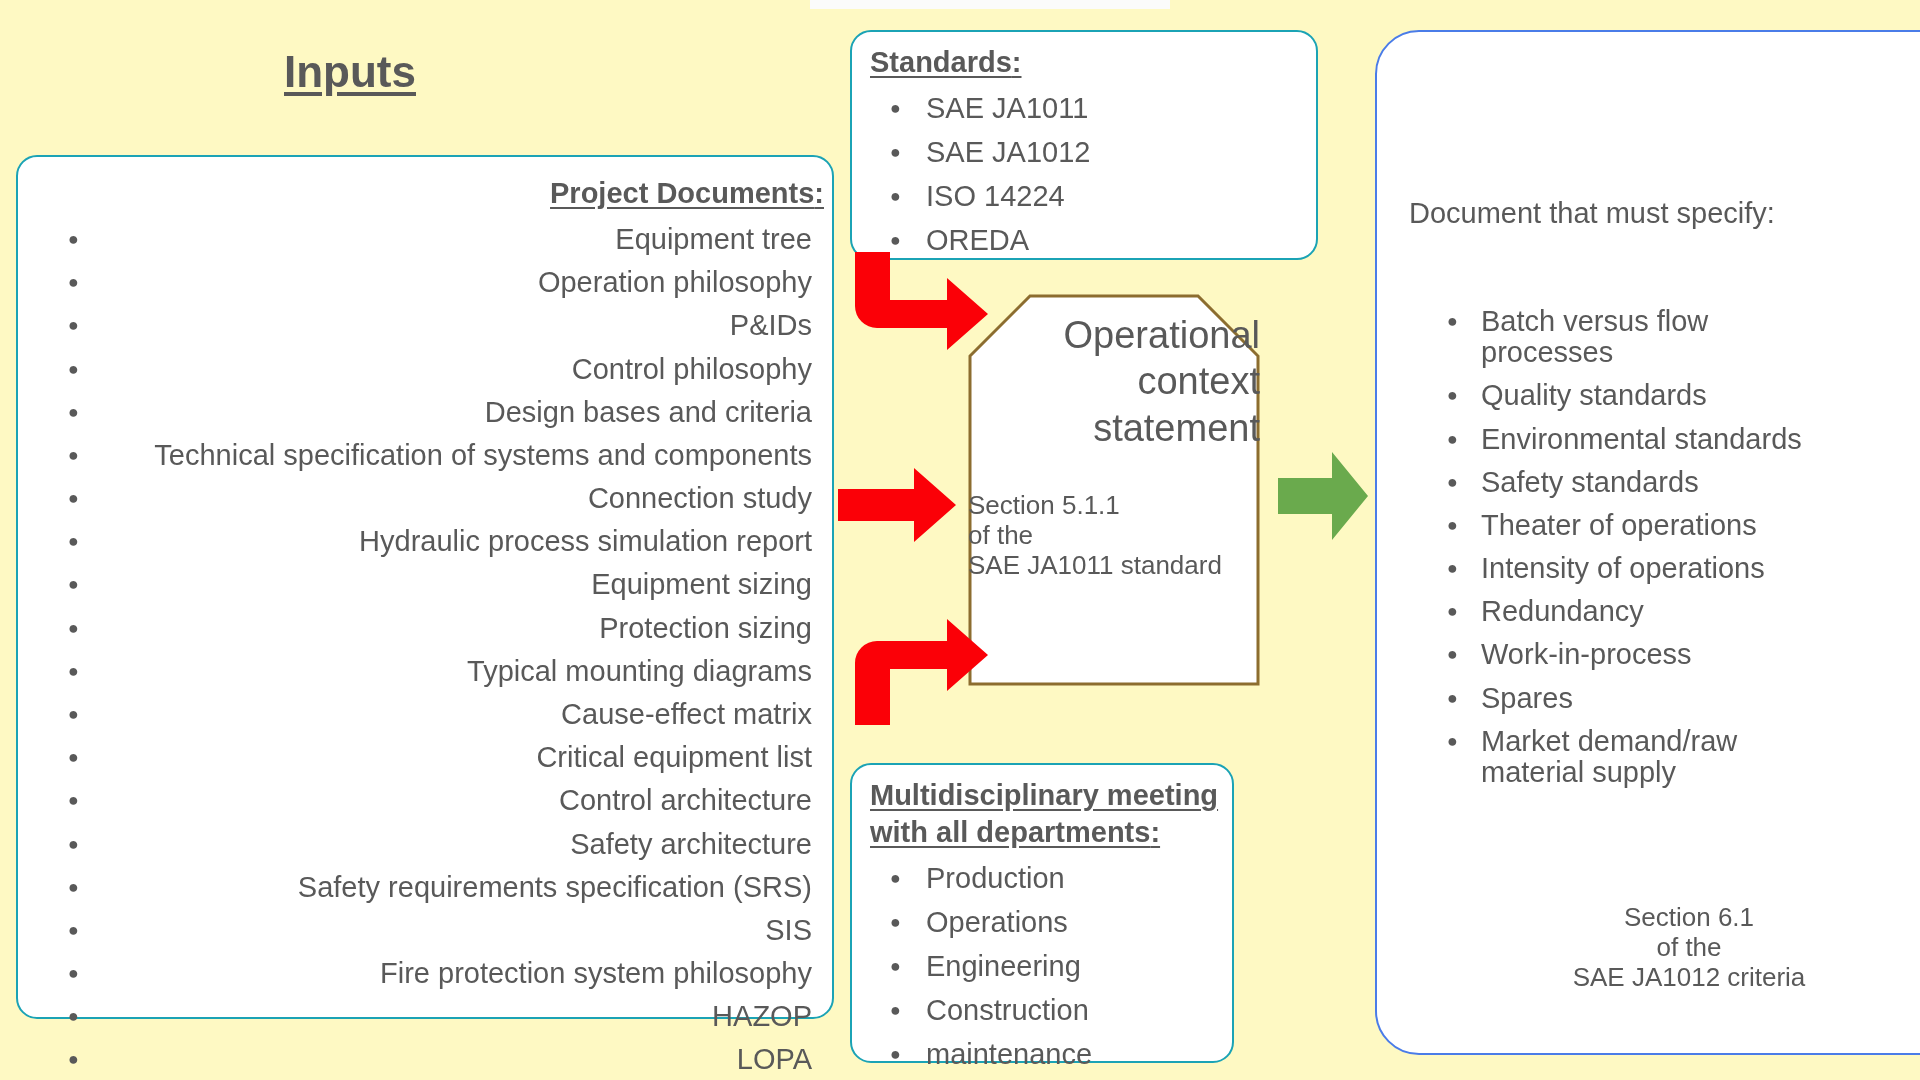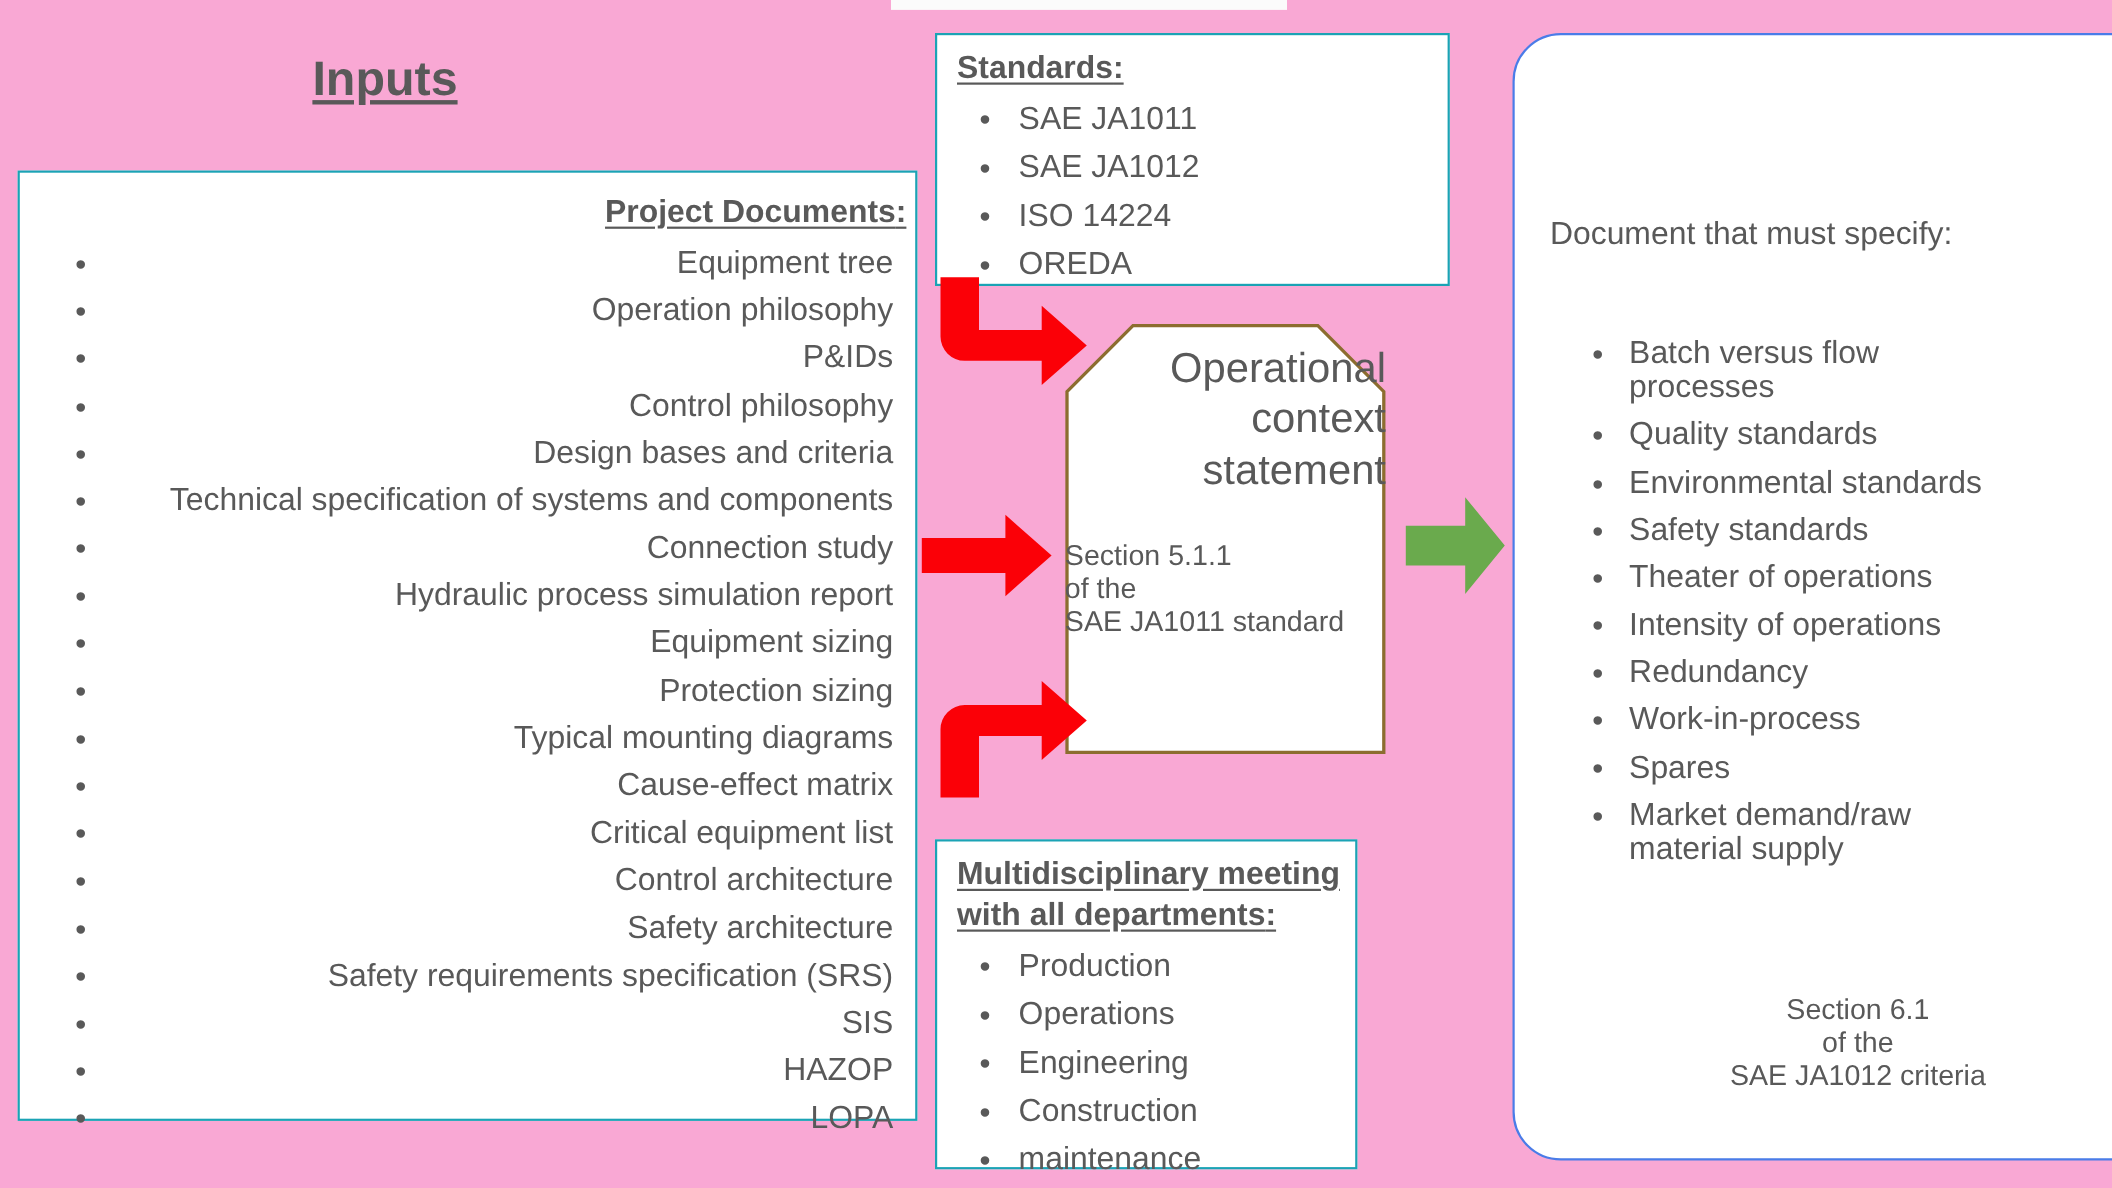--- a/index.html
+++ b/index.html
@@ -8,21 +8,21 @@
     background: #ffffff;
   }
   body {
     font-family: "Liberation Sans", sans-serif;
     color: #555555;
   }
   #canvas {
     position: relative;
     width: 1920px;
     height: 1080px;
-    background: #f9a8d4;
+    background: #fef9c3;
     overflow: hidden;
   }
   .top-strip {
     position: absolute;
     left: 810px;
     top: 0;
     width: 360px;
     height: 9px;
     background: #fbfbfb;
   }
@@ -39,20 +39,21 @@
     white-space: nowrap;
   }
   #inputs-title { left: 200px; top: 47px; width: 300px; }
   #output-title { left: 1480px; top: 45px; width: 300px; }
 
   
   .box {
     position: absolute;
     background: #ffffff;
     box-sizing: border-box;
+    border-radius: 21px;
   }
   .teal-box { border: 2.5px solid #1ba3b5; }
 
   #inputs-box  { left: 16px;   top: 155px; width: 818px;  height: 864px; text-align: right; }
   #standards-box { left: 850px; top: 30px;  width: 468px; height: 230px; }
   #meeting-box { left: 850px;  top: 763px; width: 384px; height: 300px; }
 
   #output-box {
     left: 1375px; top: 30px; width: 628px; height: 1025px;
     border: 2.5px solid #4a7ce8;
@@ -190,20 +191,21 @@
         <li>Hydraulic process simulation report</li>
         <li>Equipment sizing</li>
         <li>Protection sizing</li>
         <li>Typical mounting diagrams</li>
         <li>Cause-effect matrix</li>
         <li>Critical equipment list</li>
         <li>Control architecture</li>
         <li>Safety architecture</li>
         <li>Safety requirements specification (SRS)</li>
         <li>SIS</li>
+        <li>Fire protection system philosophy</li>
         <li>HAZOP</li>
         <li>LOPA</li>
       </ul>
     </div>
   </div>
 
   <div class="box teal-box" id="standards-box">
     <div id="standards-inner">
       <div class="block-label"><span>Standards</span><span style="text-decoration:none;">:</span></div>
       <ul class="bullets" id="standards-list">

